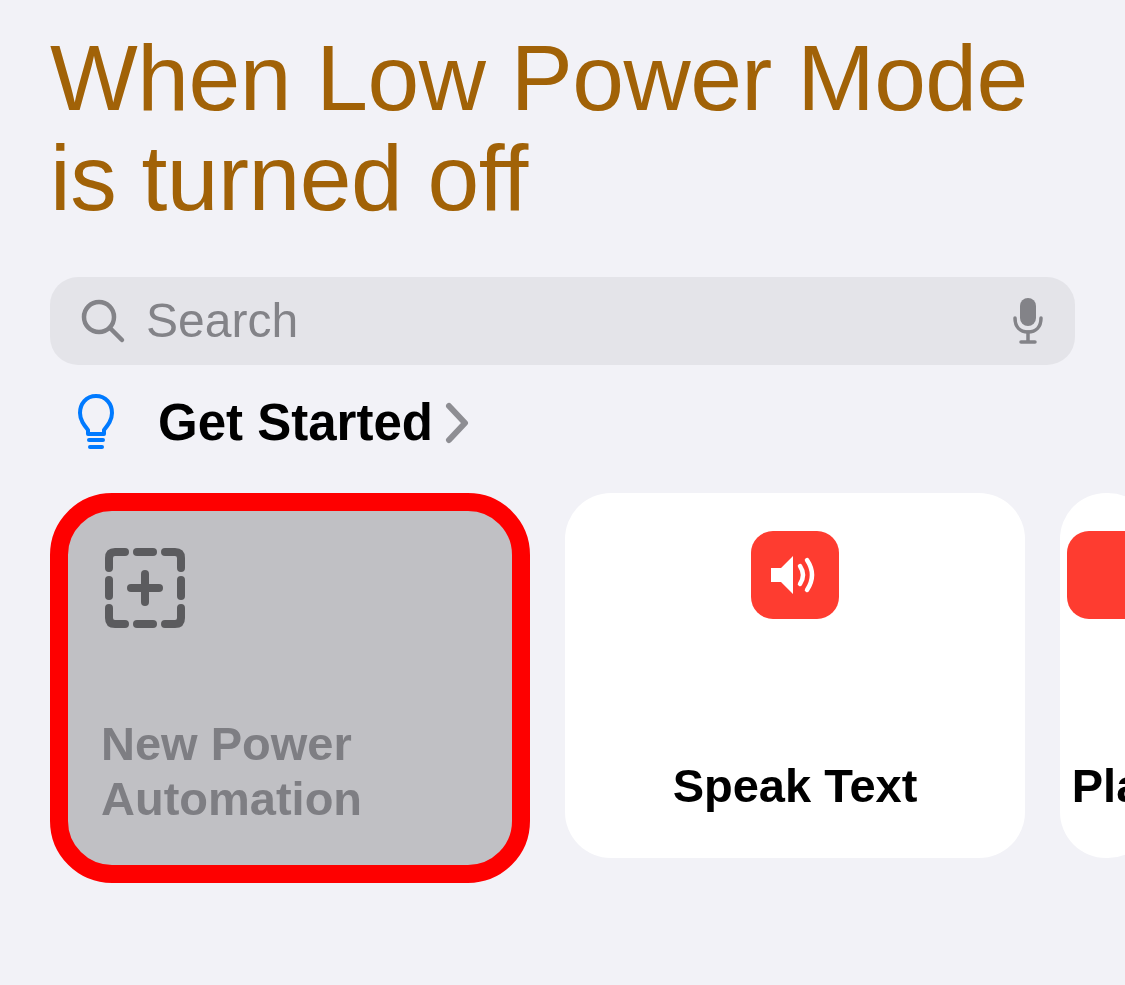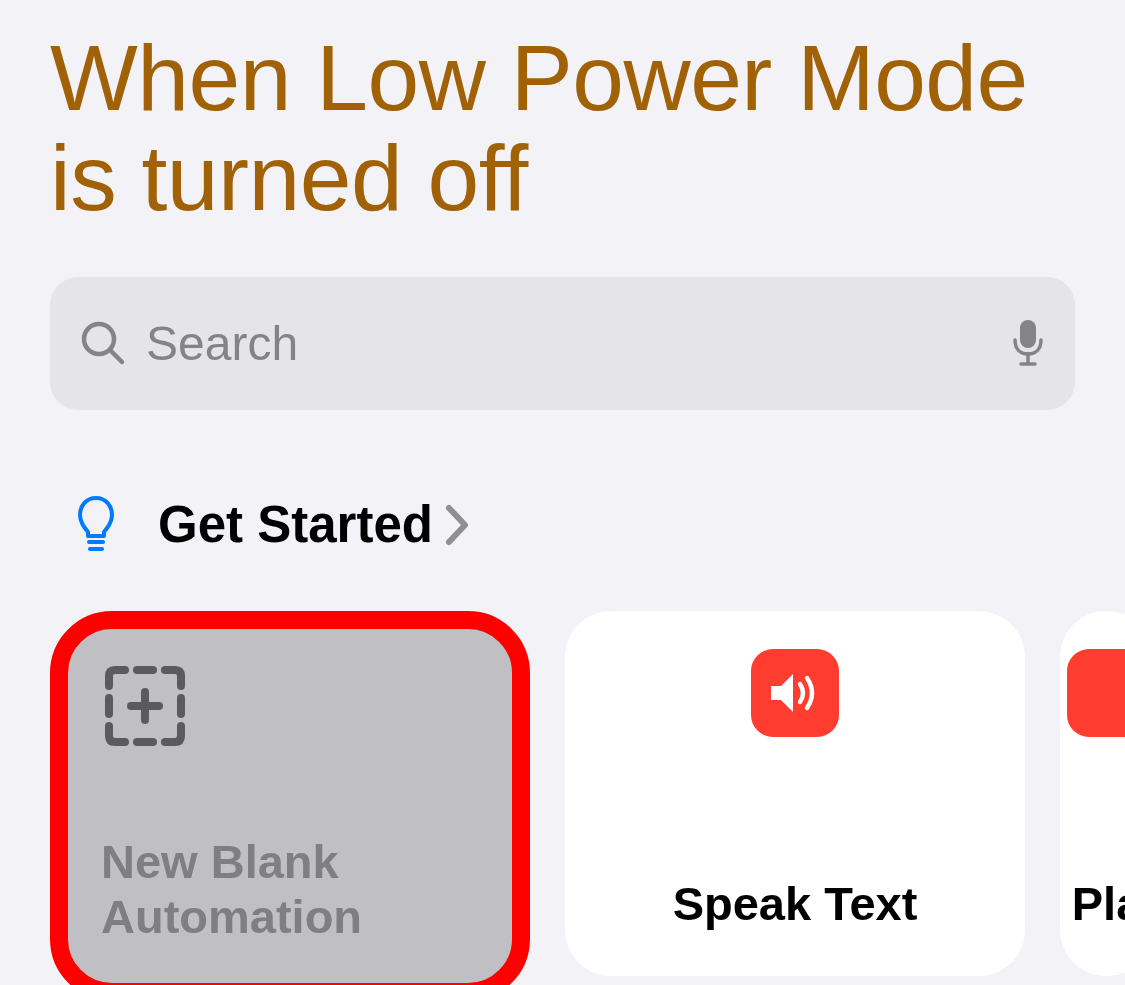--- a/index.html
+++ b/index.html
@@ -27,23 +27,23 @@
       line-height: 1.08;
       letter-spacing: -0.5px;
       margin-bottom: 48px;
     }
     
     .search-bar {
       display: flex;
       align-items: center;
       background: #e4e4e9;
       border-radius: 28px;
-      height: 133px;
+      height: 88px;
       padding: 0 30px;
-      margin-bottom: 85px;
+      margin-bottom: 28px;
     }
     
     .search-icon {
       width: 46px;
       height: 46px;
       margin-right: 20px;
       flex-shrink: 0;
     }
     
     .search-input {
@@ -62,21 +62,21 @@
     .mic-icon {
       width: 34px;
       height: 50px;
       flex-shrink: 0;
     }
     
     .section-header {
       display: flex;
       align-items: center;
       padding-left: 26px;
-      margin-bottom: 56px;
+      margin-bottom: 40px;
     }
     
     .lightbulb-icon {
       width: 40px;
       height: 60px;
       margin-right: 42px;
       flex-shrink: 0;
     }
     
     .section-title {
@@ -254,21 +254,21 @@
               <line x1="78" y1="34" x2="78" y2="50" stroke="#5b5b5e" stroke-width="8" stroke-linecap="round"></line>
               <path d="M 78 62 L 78 72 Q 78 78 72 78 L 62 78" stroke="#5b5b5e" stroke-width="8" stroke-linecap="round" fill="none"></path>
               <line x1="50" y1="78" x2="34" y2="78" stroke="#5b5b5e" stroke-width="8" stroke-linecap="round"></line>
               <path d="M 22 78 L 12 78 Q 6 78 6 72 L 6 62" stroke="#5b5b5e" stroke-width="8" stroke-linecap="round" fill="none"></path>
               <line x1="6" y1="50" x2="6" y2="34" stroke="#5b5b5e" stroke-width="8" stroke-linecap="round"></line>
               <line x1="28" y1="42" x2="56" y2="42" stroke="#5b5b5e" stroke-width="8" stroke-linecap="round"></line>
               <line x1="42" y1="28" x2="42" y2="56" stroke="#5b5b5e" stroke-width="8" stroke-linecap="round"></line>
             </svg>
           </span>
         </div>
-        <div class="card-label card-label-gray">New Blank Automation</div>
+        <div class="card-label card-label-gray">New Power Automation</div>
       </div>
       <div class="highlight-ring"></div>
     </div>
 
     <div class="card card-white">
       <div class="card-icon-slot">
         <div class="speaker-icon-bg">
           <svg class="speaker-icon" viewBox="0 0 56 46" fill="none">
             <path d="M 4 16 L 4 30 L 14 30 L 26 42 L 26 4 L 14 16 Z" fill="#ffffff"></path>
             <path d="M 33 14 Q 39 23 33 32" stroke="#ffffff" stroke-width="4.5" stroke-linecap="round" fill="none"></path>

